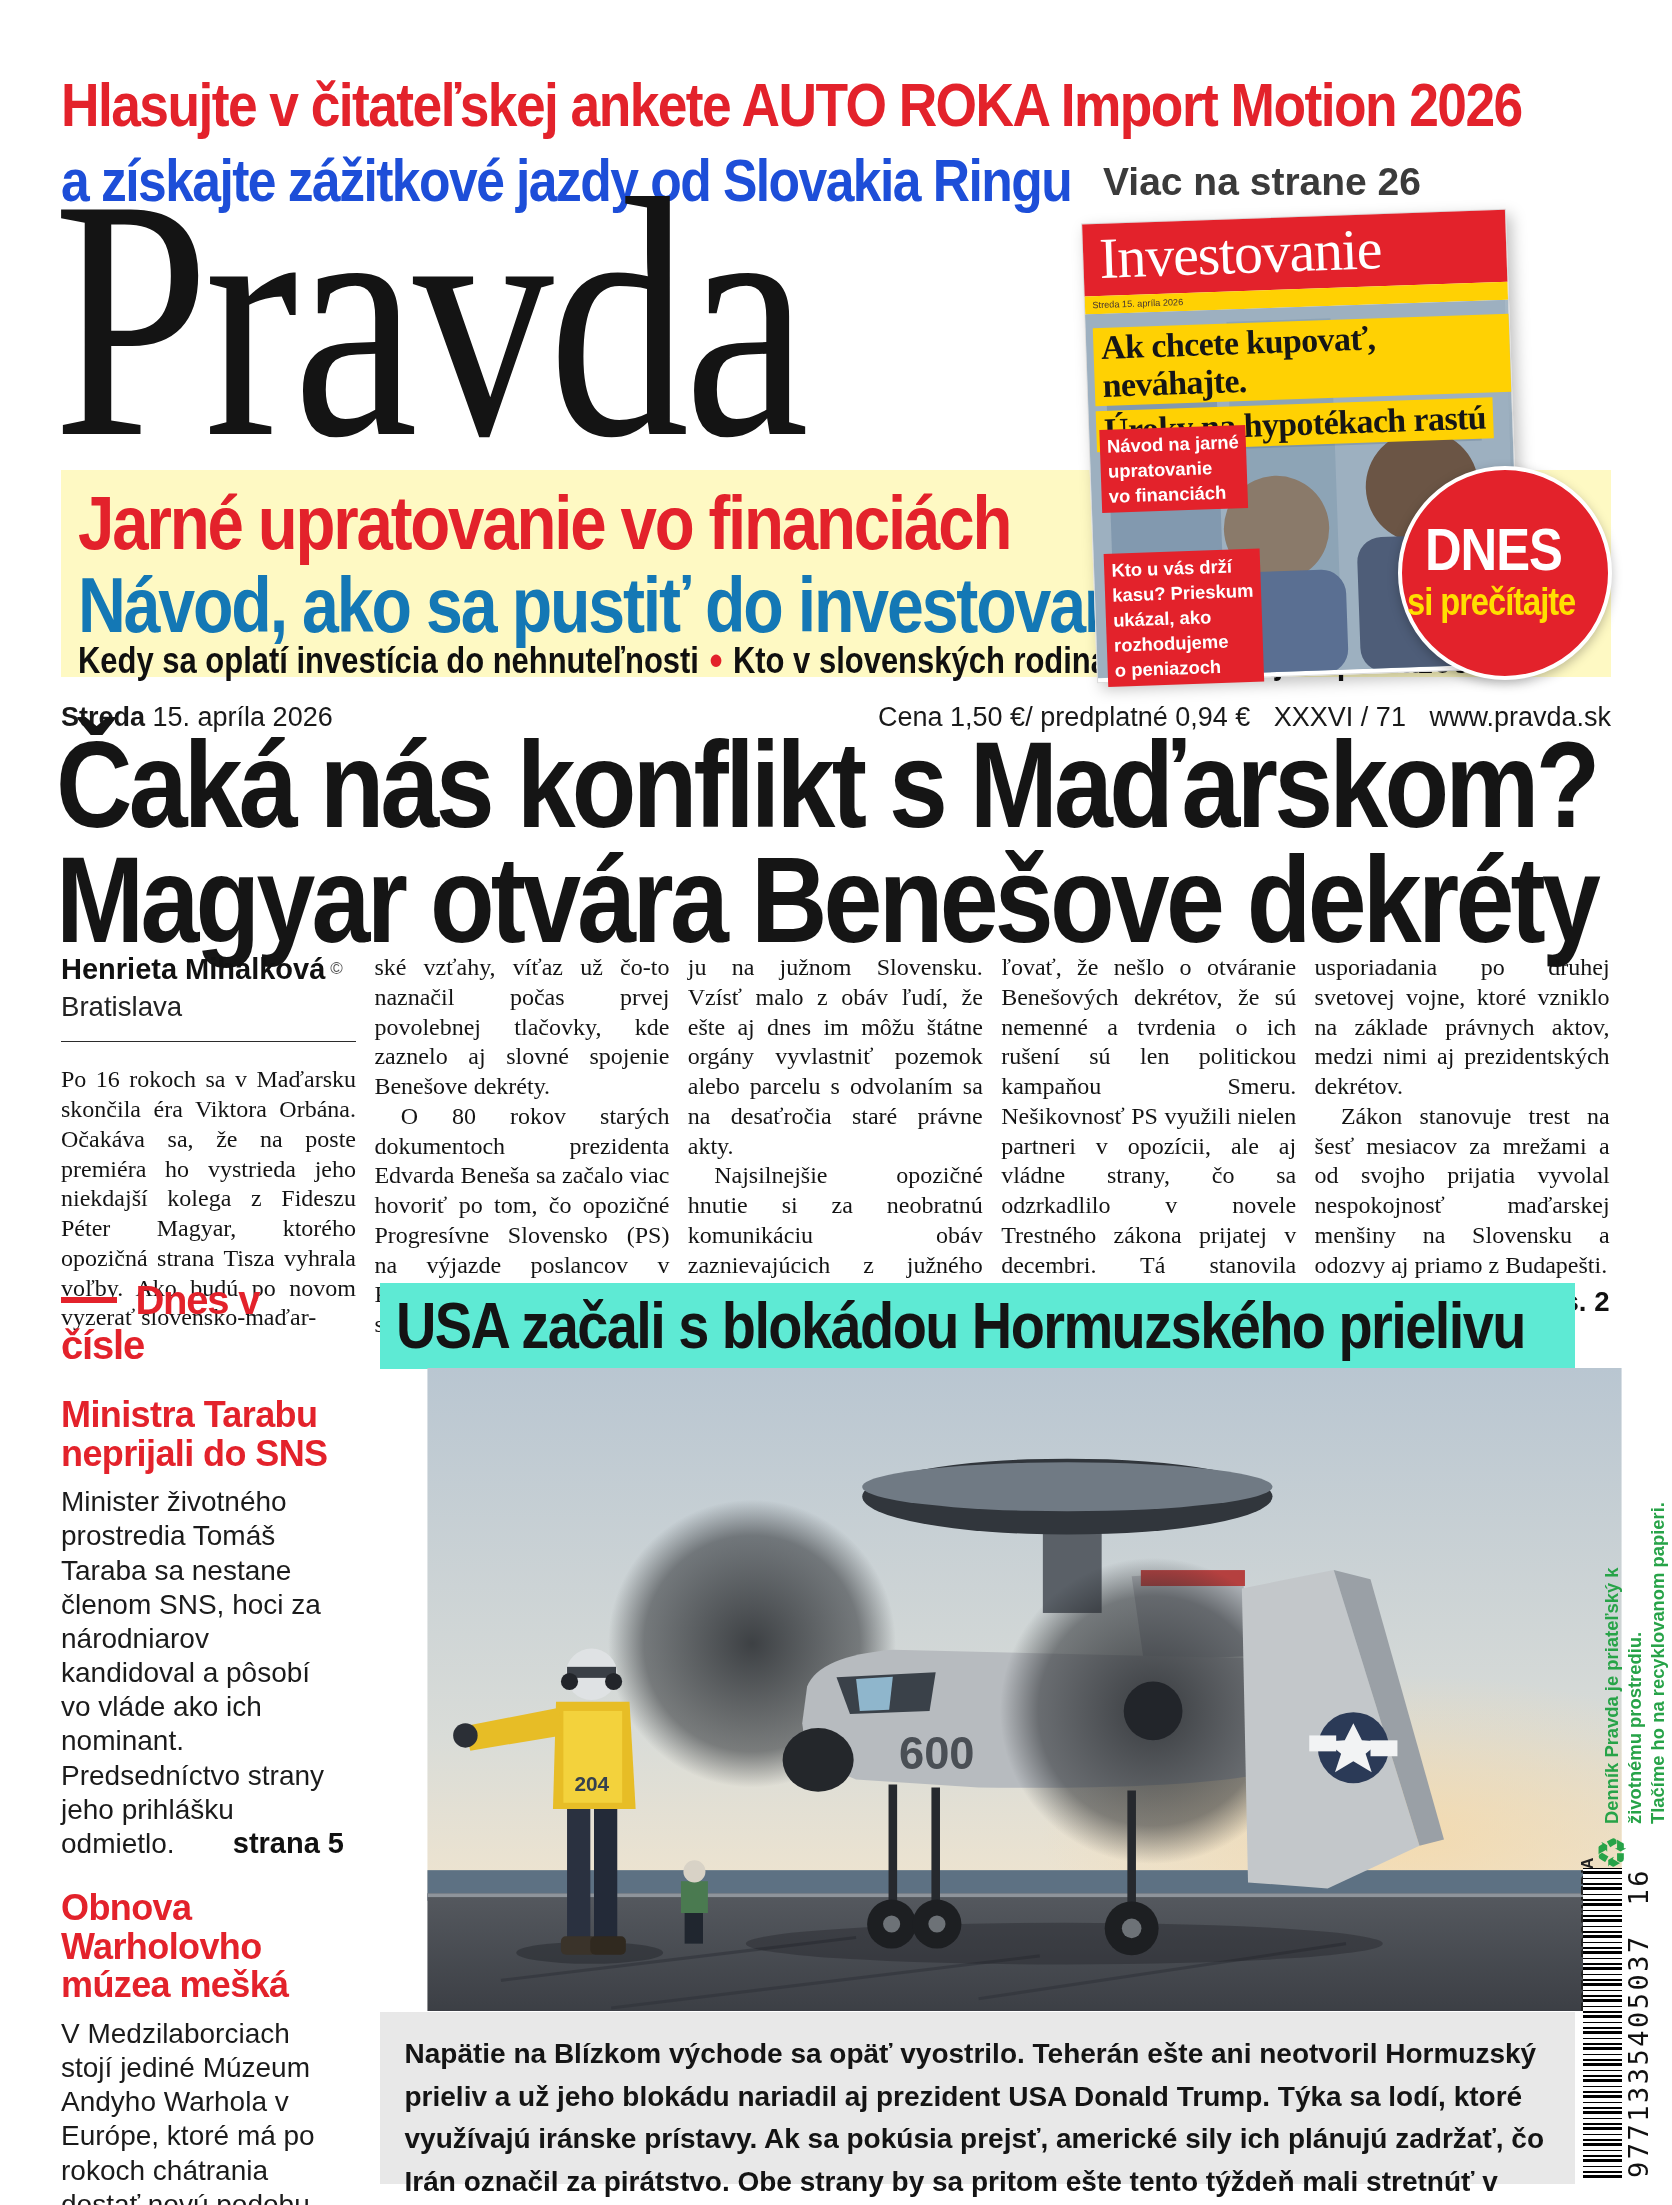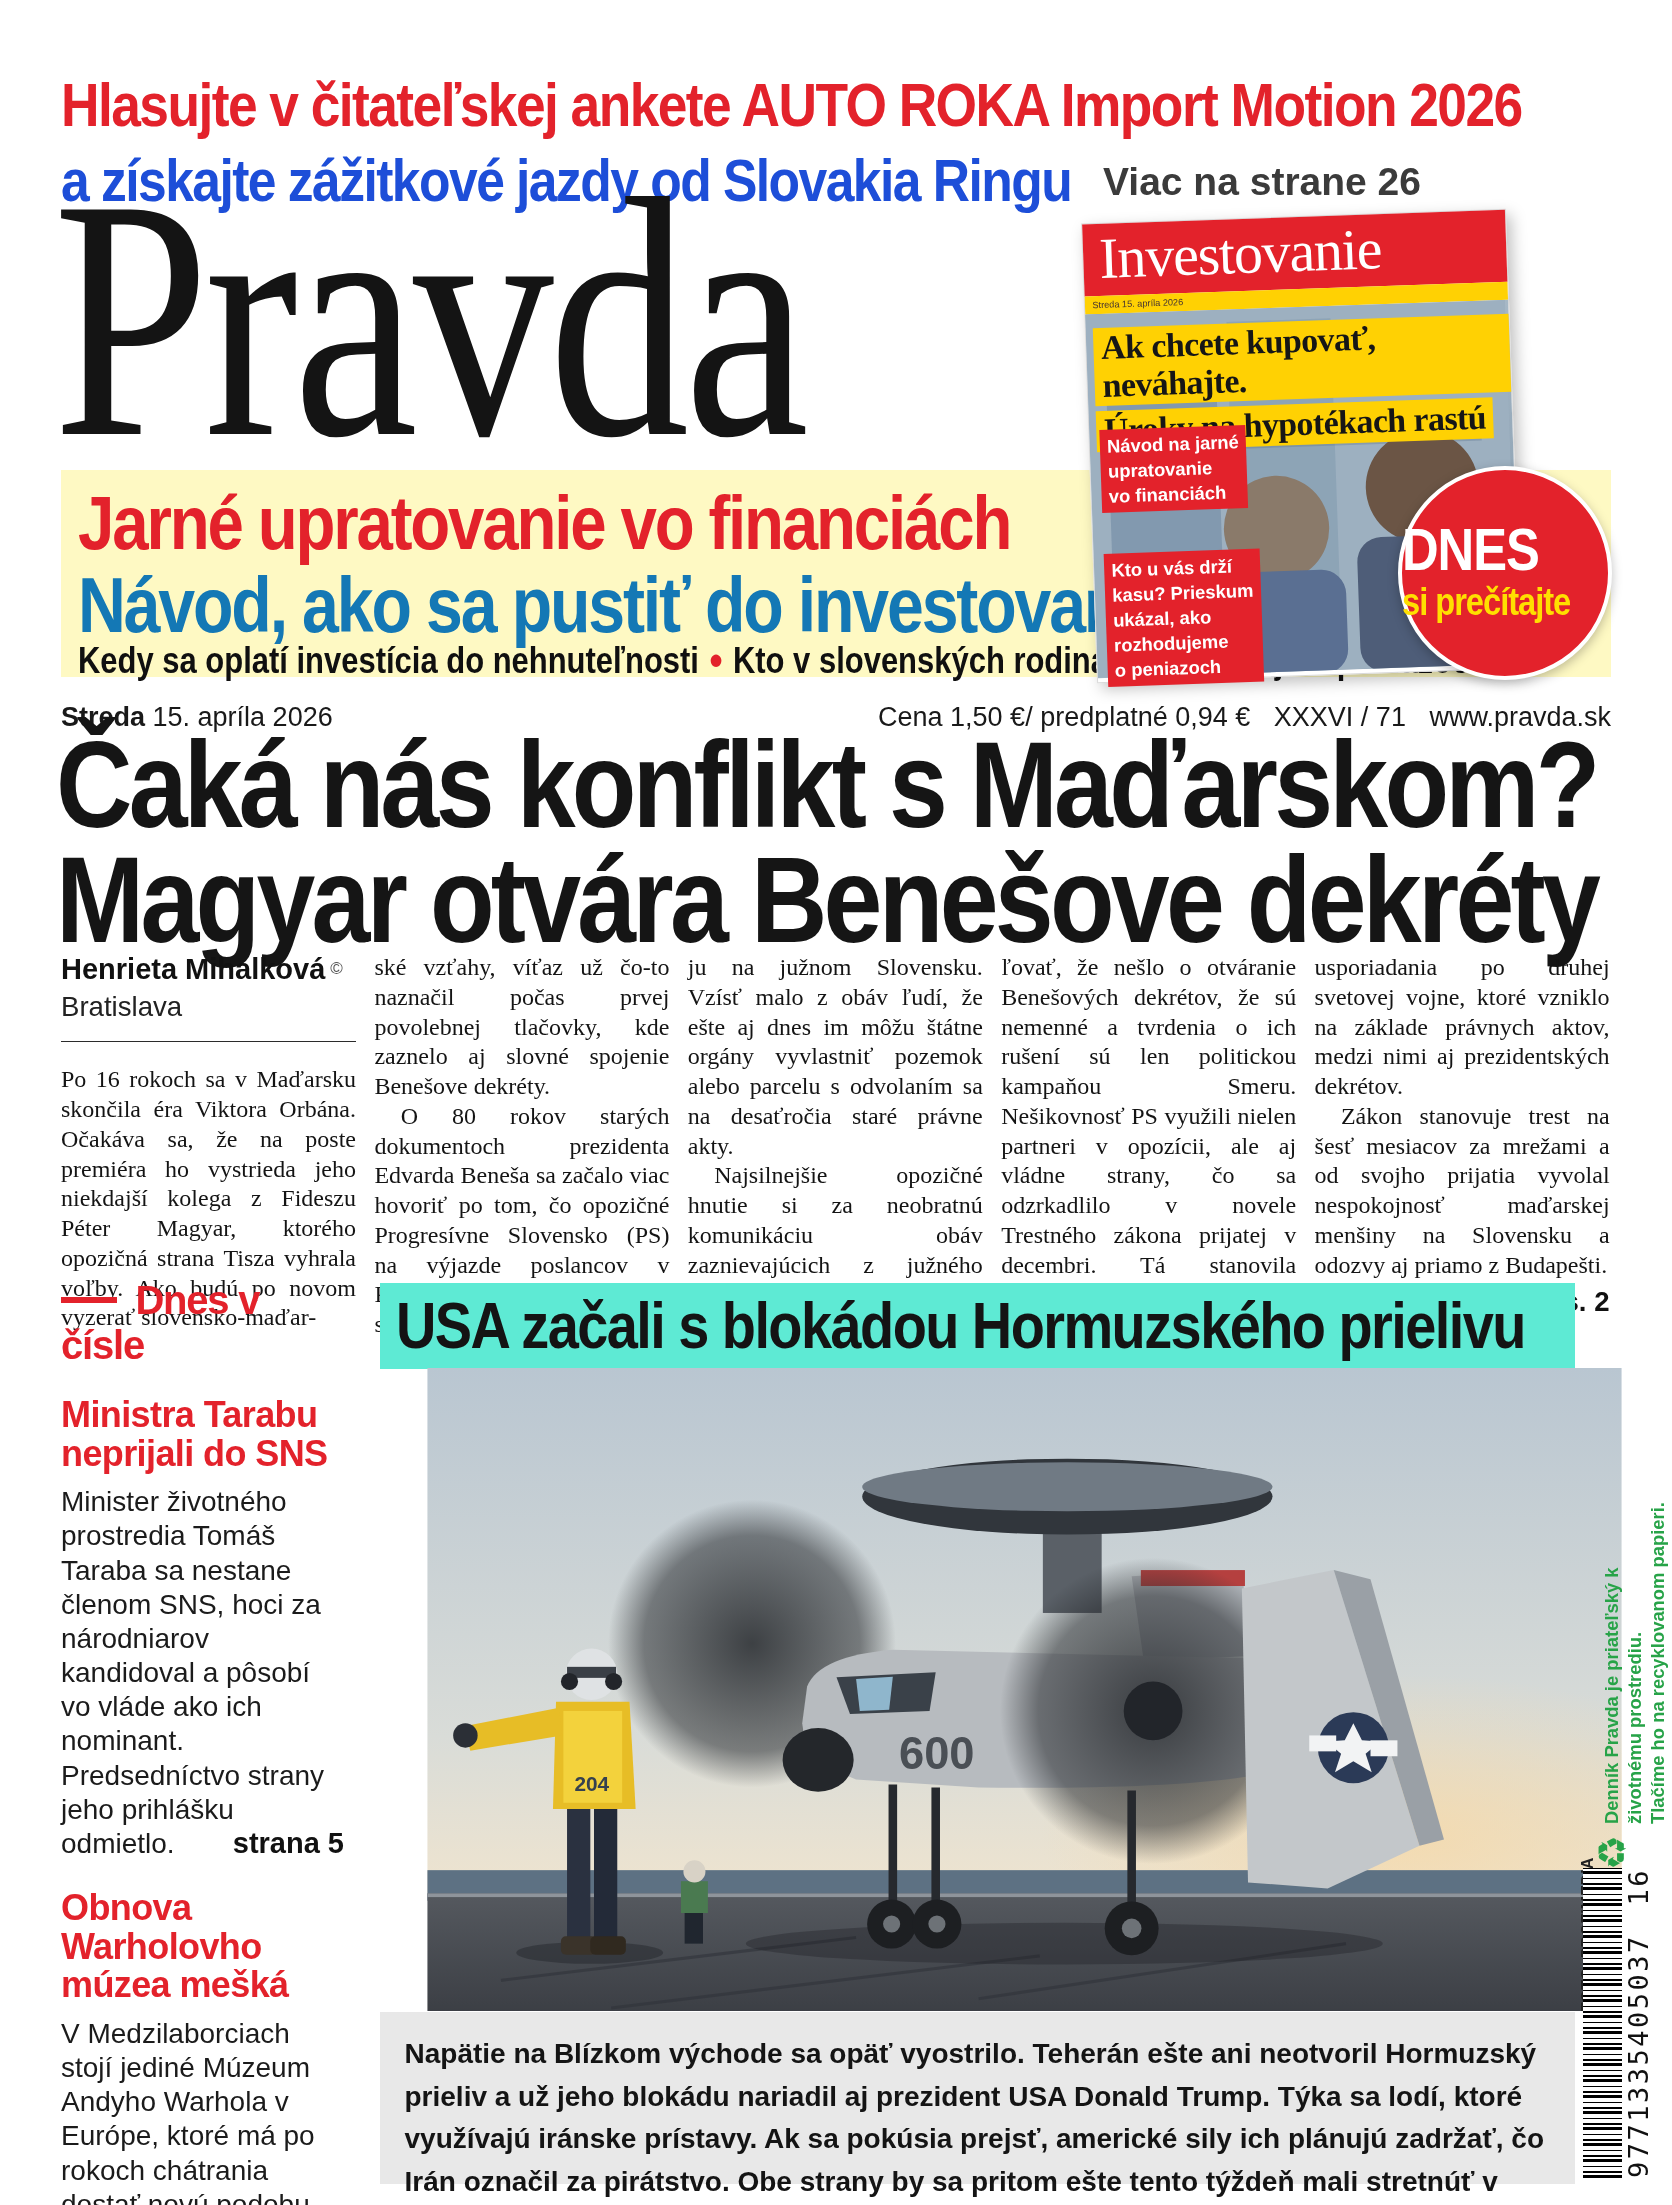--- a/index.html
+++ b/index.html
@@ -41,21 +41,21 @@
   .ins-hl span{display:inline-block;background:#ffd103;color:#161616;font-family:"Liberation Serif",serif;
                font-weight:700;font-size:34px;letter-spacing:-0.6px;padding:1.2px 7.4px;margin-bottom:4.9px;}
   .ins-tag{position:absolute;background:#e3222b;color:#fff;font-weight:700;font-size:18.4px;
            line-height:1.36;padding:3.7px 7.4px;white-space:pre-line;}
   .tag1{left:9.8px;top:116px;}
   .tag2{left:9.8px;top:240px;}
 
   
   .badge{position:absolute;left:1398px;top:466px;width:206px;height:206px;border-radius:50%;
          background:#e3222b;border:4.9px solid #fff;z-index:3;display:flex;flex-direction:column;
-         align-items:flex-start;justify-content:center;box-shadow:0 3.7px 11px rgba(0,0,0,.25);}
+         align-items:center;justify-content:center;box-shadow:0 3.7px 11px rgba(0,0,0,.25);}
   .badge-top{color:#fff;font-size:59px;font-weight:800;letter-spacing:-1.2px;line-height:1;}
   .badge-bottom{color:#ffdf00;font-size:38px;font-weight:800;letter-spacing:-1.2px;line-height:1.2;}
 
   
   .dateline{position:absolute;left:61px;top:702px;width:1550px;font-size:27px;color:#191919;}
   .dateline b{font-weight:800;}
   .dl-right{position:absolute;right:0;top:0;}
   .dl-right span{margin-left:16px;}
 
   

